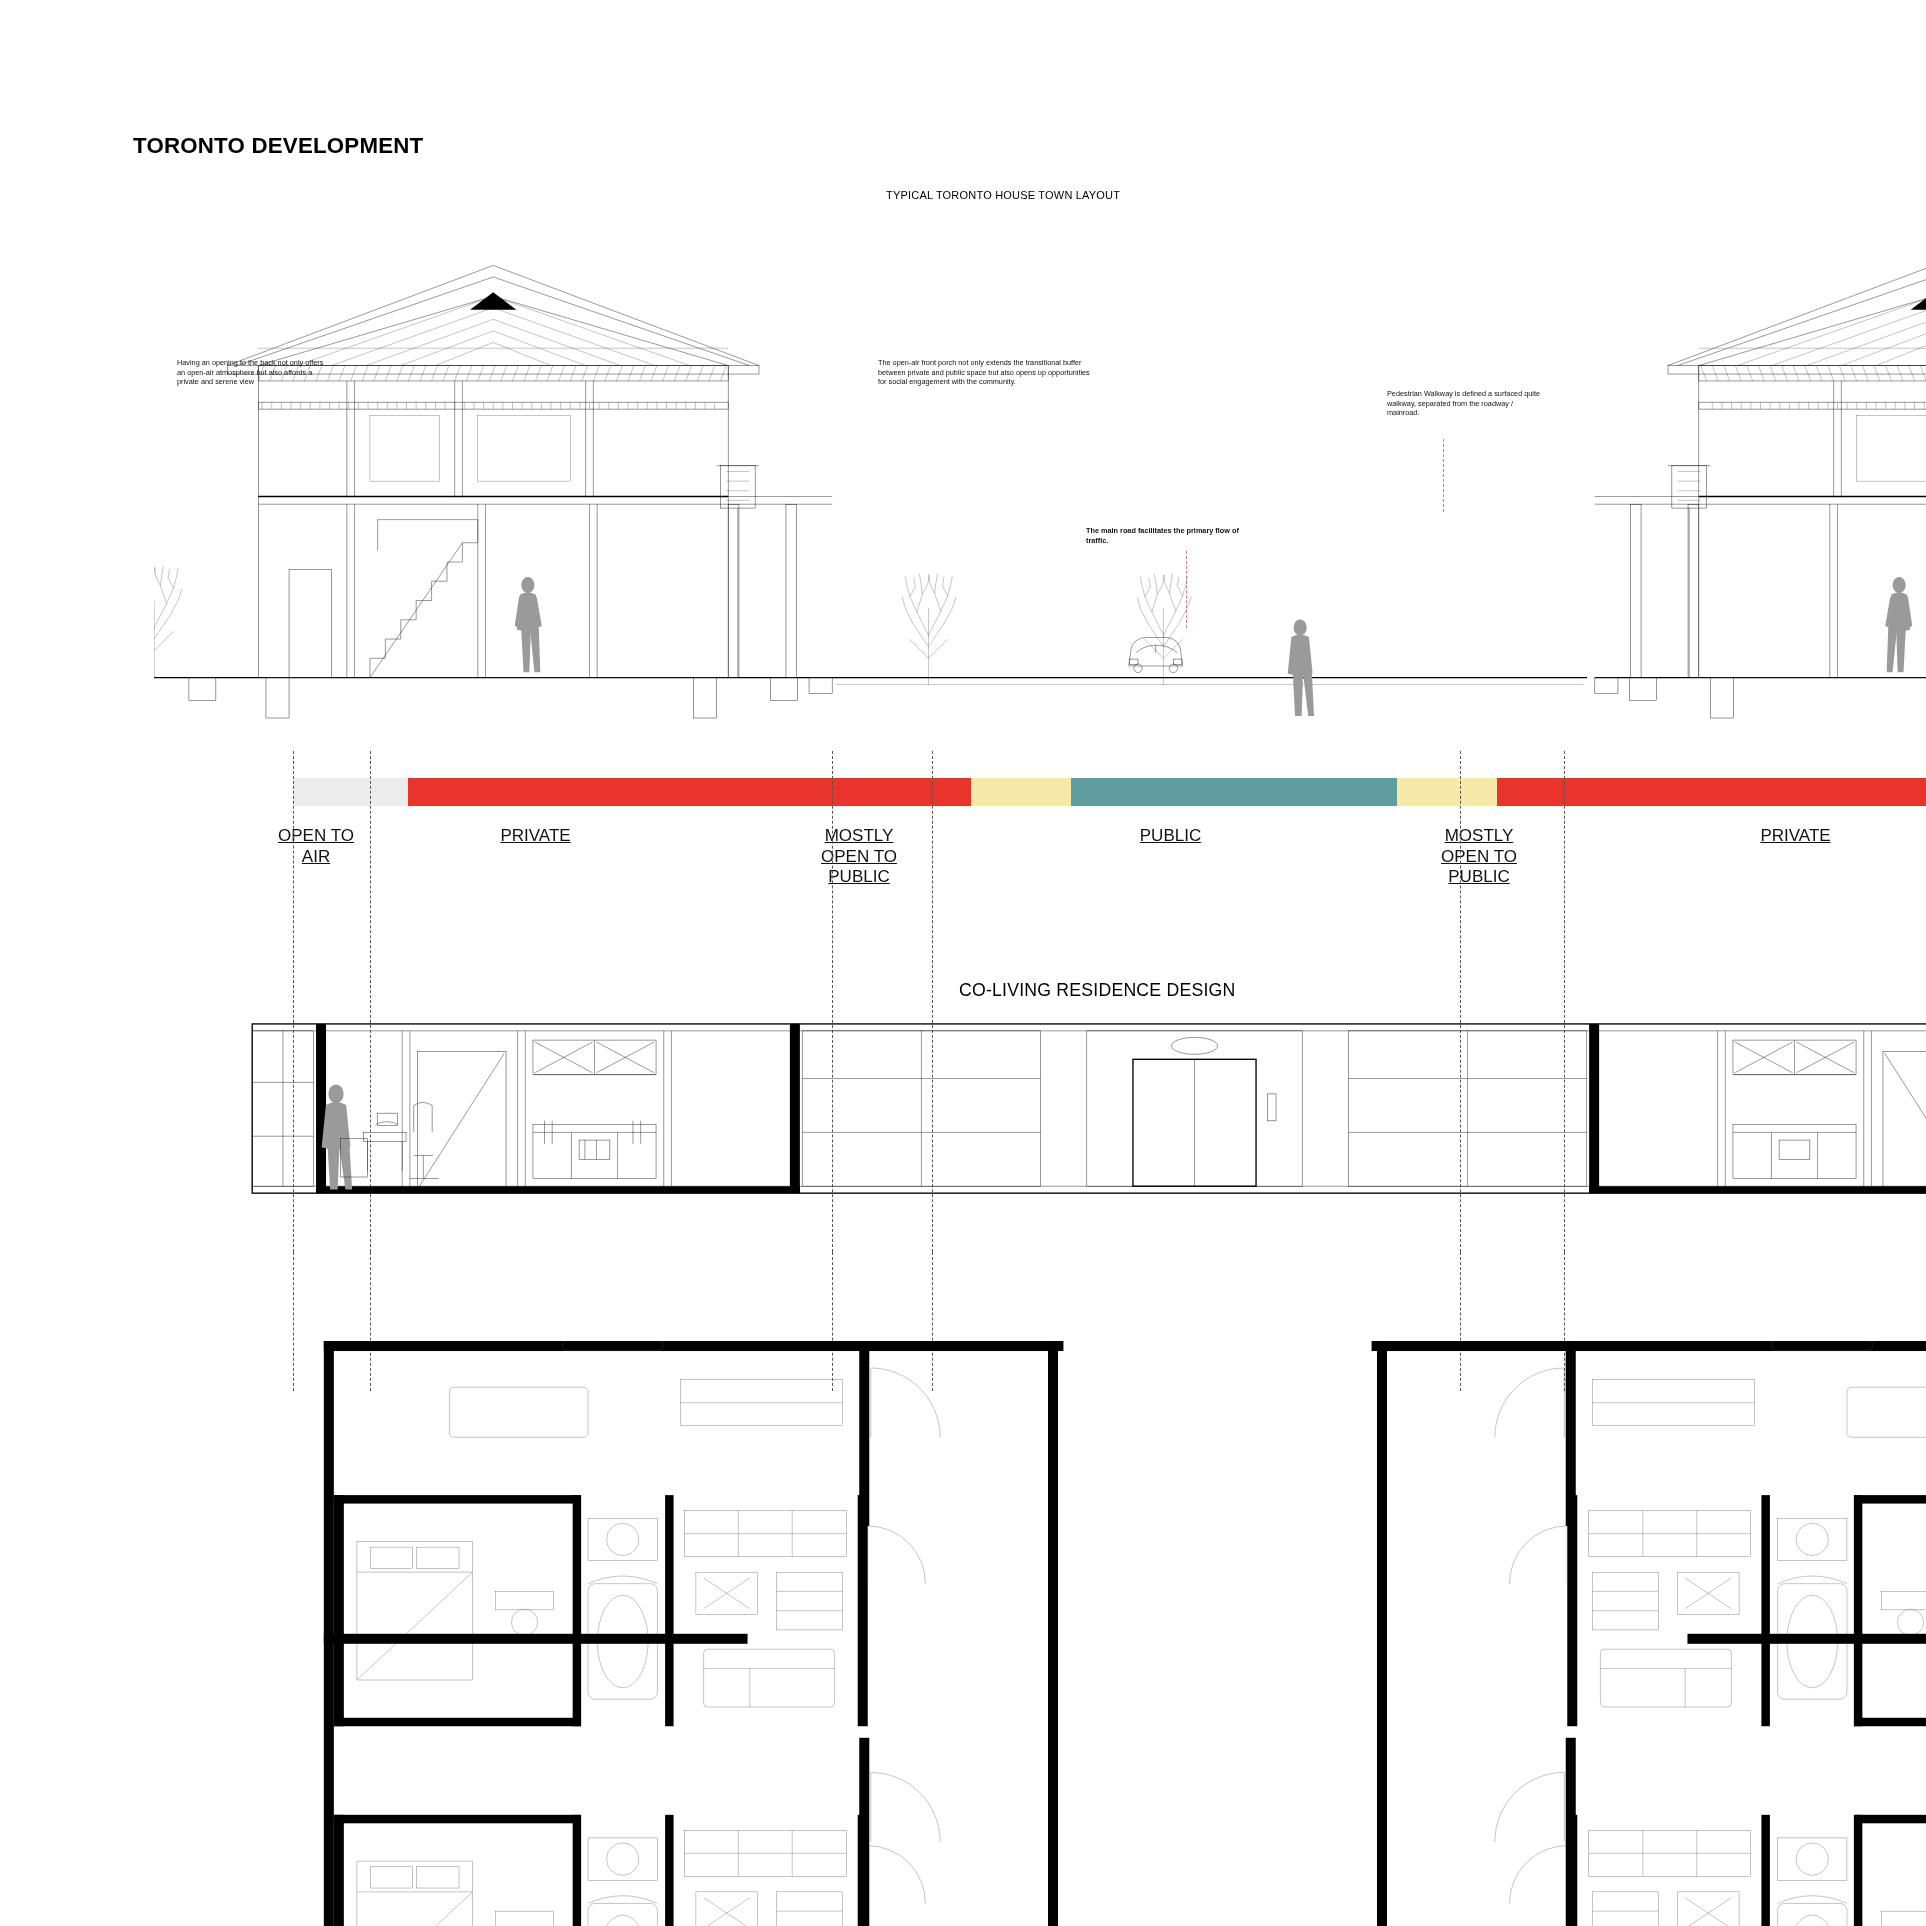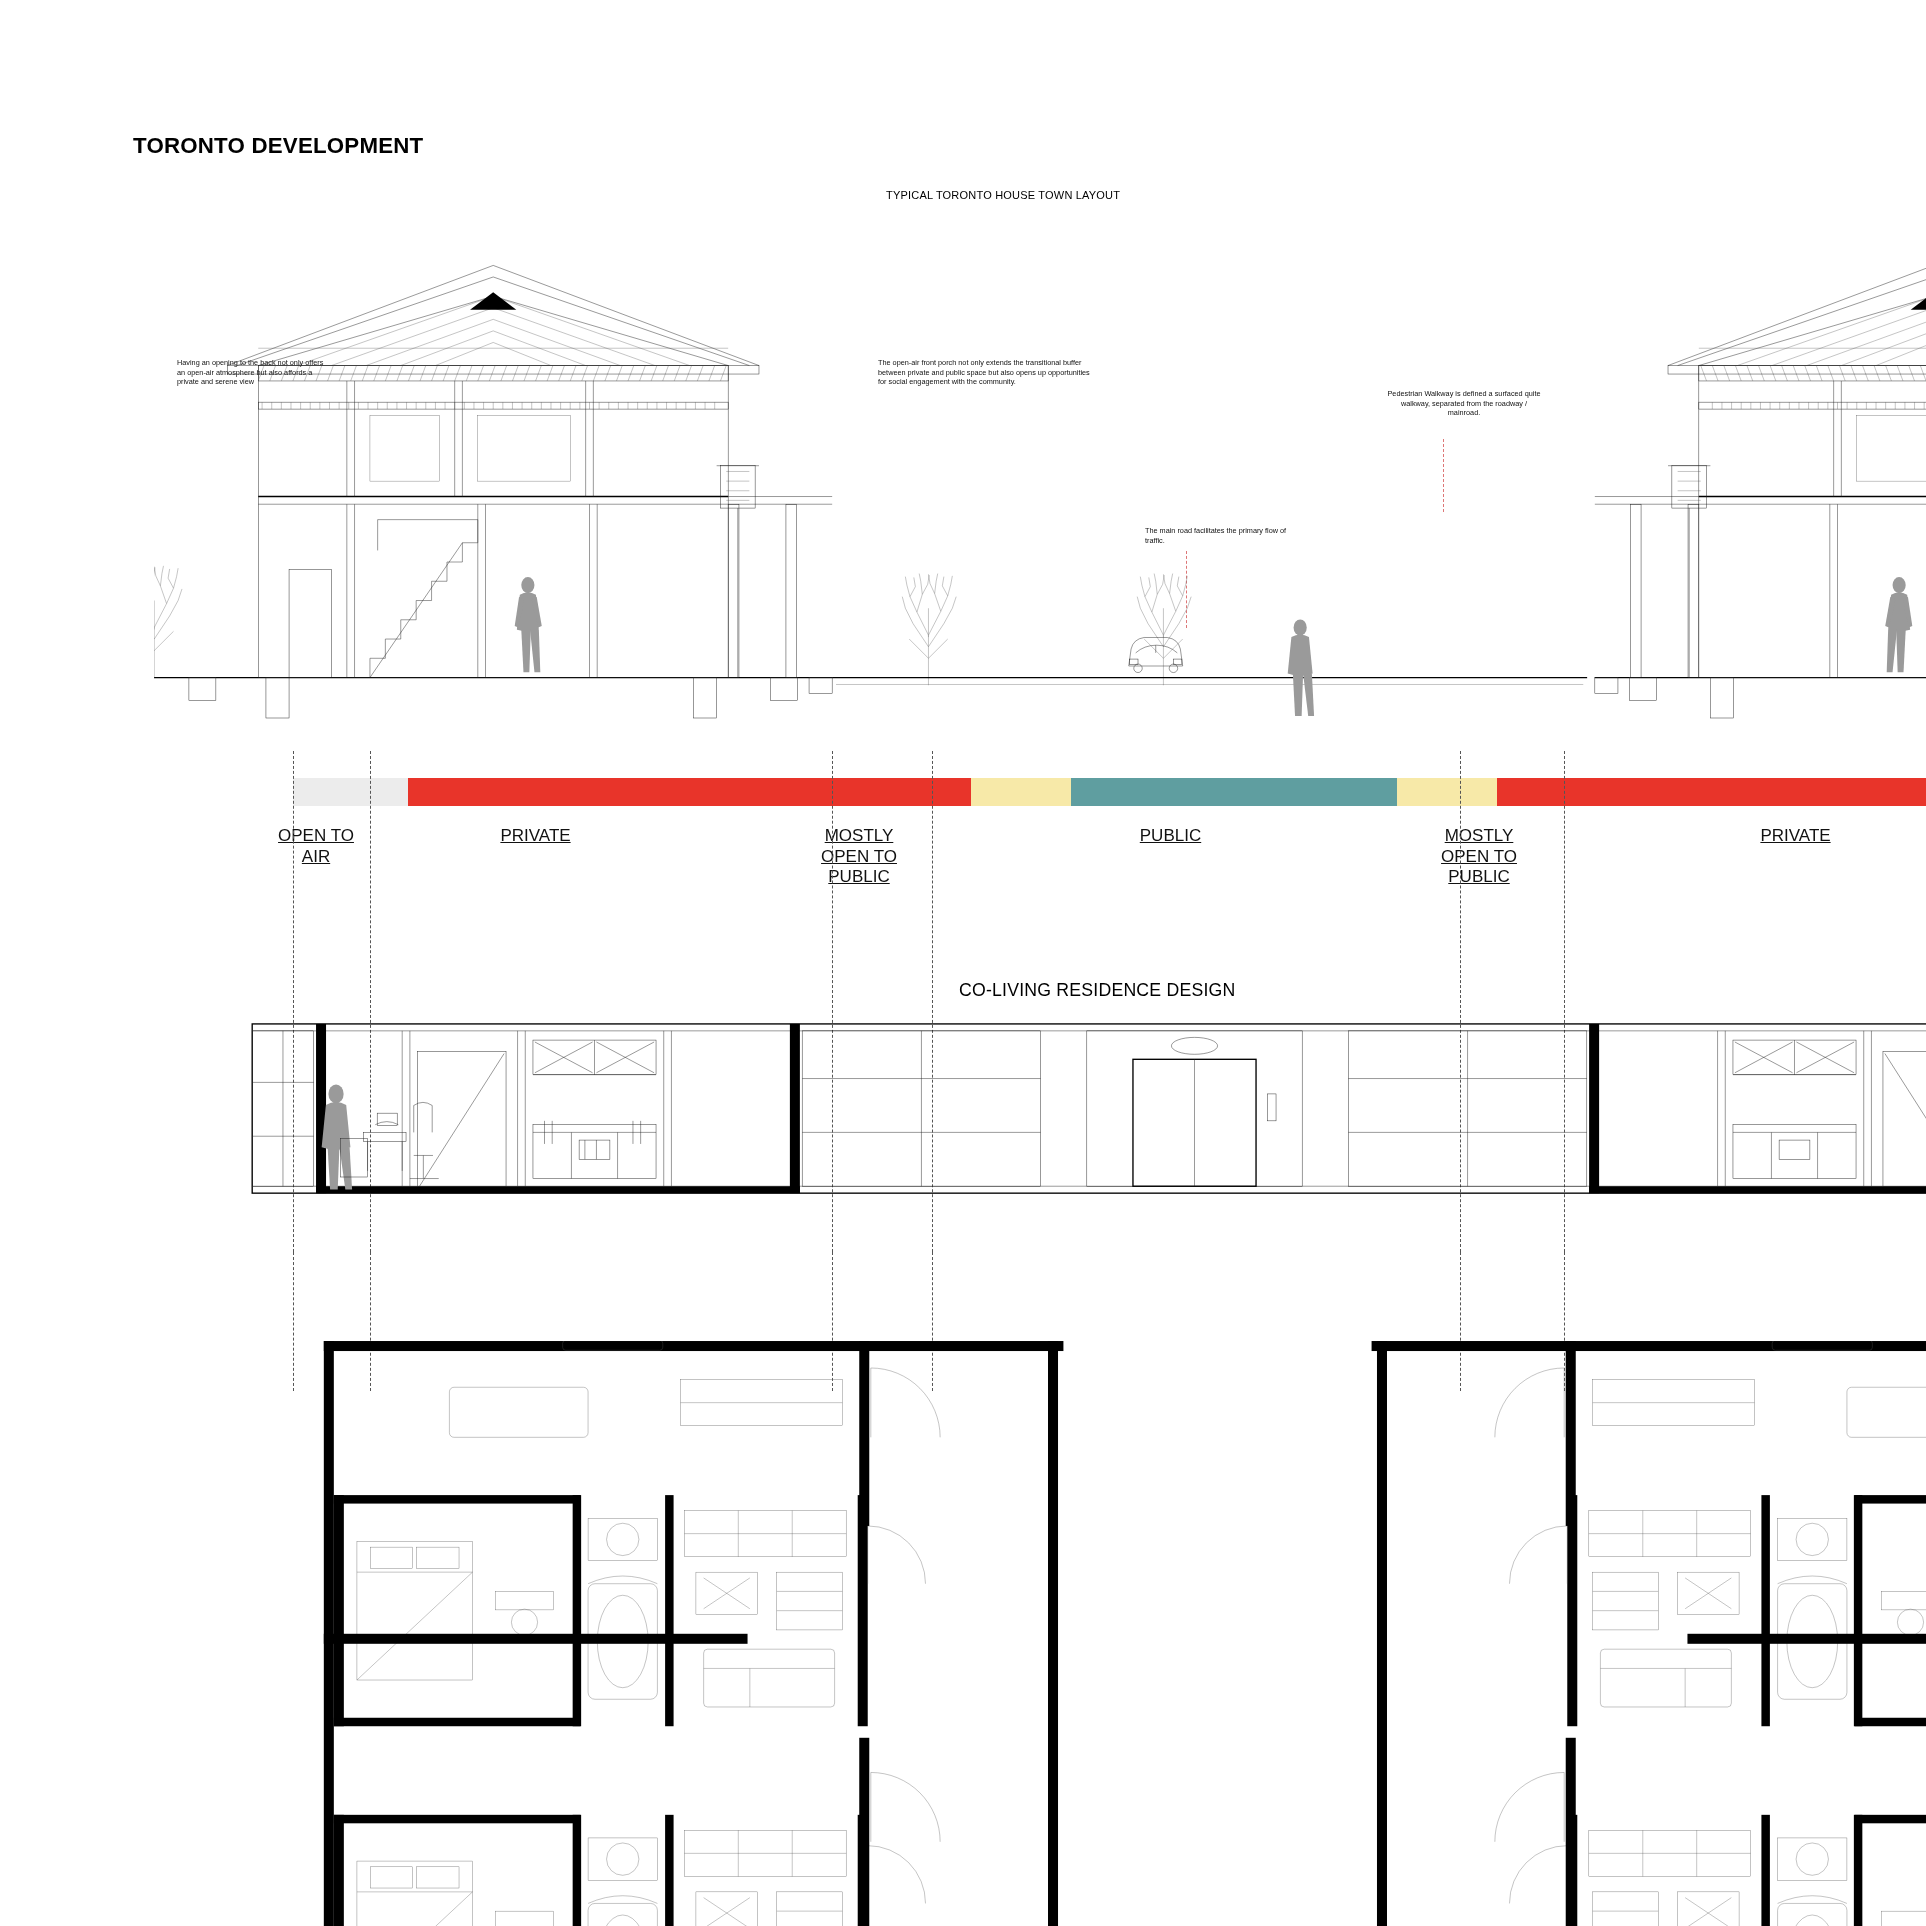--- a/index.html
+++ b/index.html
@@ -9,22 +9,22 @@
 
   
   #main-title{position:absolute;left:133px;top:133px;font-size:22.3px;font-weight:bold;letter-spacing:0.2px;color:#000;}
   #section-title-1{position:absolute;left:886px;top:189px;font-size:11px;color:#000;letter-spacing:0.2px;}
   #section-title-2{position:absolute;left:959px;top:940px;font-size:17.7px;color:#000;letter-spacing:0.2px;margin-top:40px;}
 
   
   .note{position:absolute;font-size:7.3px;line-height:1.32;color:#111;width:154px;}
   #note-back-opening{left:177px;top:358px;width:154px;}
   #note-front-porch{left:878px;top:358px;width:212px;}
-  #note-main-road{left:1145px;top:526px;width:154px;}
-  #note-pedestrian{left:1387px;top:389px;width:154px;text-align:center;}
+  #note-main-road{left:1086px;top:526px;width:154px;font-weight:bold;}
+  #note-pedestrian{left:1387px;top:389px;width:154px;}
 
   .leader{position:absolute;border-left:0.6px dashed #d77;}
   #leader-road{left:1186px;top:551px;height:77px;}
   #leader-ped{left:1443px;top:439px;height:73px;}
 
   
   #zonebar{position:absolute;left:293px;top:778px;width:1853px;height:28px;}
   .zoneseg{position:absolute;top:0;height:28px;}
 
   

